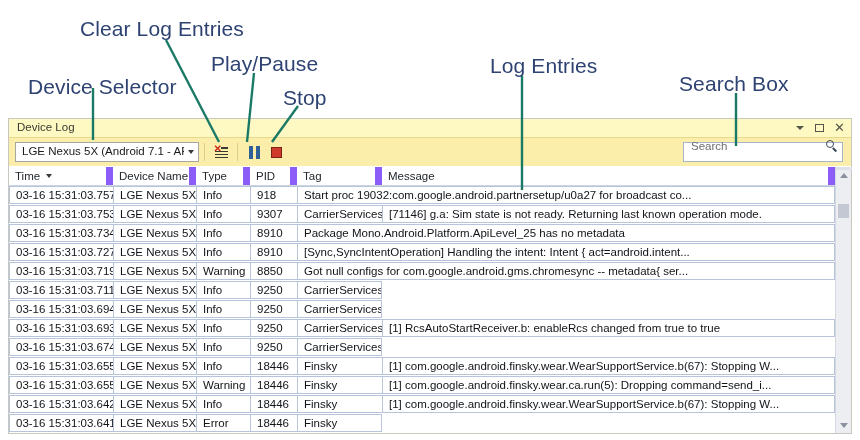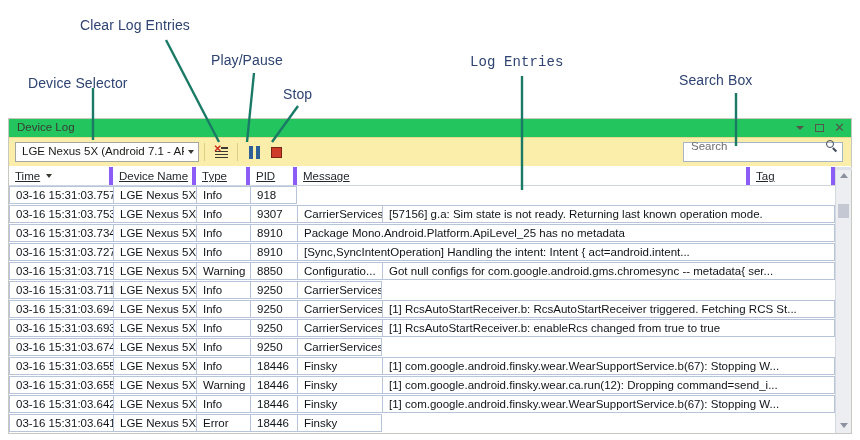--- a/index.html
+++ b/index.html
@@ -21,42 +21,42 @@
     position: absolute;
     left: 0; top: 0;
     width: 860px; height: 440px;
     pointer-events: none;
     z-index: 50;
   }
   .anno-label {
     position: absolute;
     color: #2e4372;
     font-family: "Liberation Sans", sans-serif;
-    font-size: 14px;
+    font-size: 21px;
     font-weight: 400;
     white-space: nowrap;
     letter-spacing: .1px;
   }
 
   
   #device-log-window {
     position: absolute;
     left: 8px;
     top: 118px;
     width: 844px;
     height: 316px;
     background: #ffffff;
     border: 1px solid #c8c8c0;
     box-sizing: border-box;
     z-index: 10;
   }
 
   .window-titlebar {
     height: 19px;
-    background: #22c55e;
+    background: #fef9c3;
     border-bottom: 1px solid #e6d98e;
     display: flex;
     align-items: center;
     padding: 0 4px 0 8px;
     box-sizing: border-box;
     position: relative;
   }
   .window-title {
     font-size: 11.5px;
     color: #3b3b33;
@@ -272,26 +272,25 @@
     border-bottom: 1px solid #cdd5e0;
     font-size: 11.5px;
     color: #23282e;
     align-items: center;
   }
   .gh-cell {
     box-sizing: border-box;
     padding-left: 6px;
     height: 18px;
     line-height: 18px;
-    border-right: 4px solid #8b5cf6;
+    border-right: 7px solid #8b5cf6;
     white-space: nowrap;
     overflow: hidden;
     display: flex;
     align-items: center;
-    text-decoration: underline;
   }
   .sort-caret {
     width: 0; height: 0;
     border-left: 3.5px solid transparent;
     border-right: 3.5px solid transparent;
     border-top: 4px solid #3a3a33;
     margin-left: 6px;
   }
 
   .grid-body {
@@ -390,21 +389,21 @@
   <line x1="522" y1="76" x2="522" y2="190" stroke="#1a7a66" stroke-width="2.4"></line>
 
   <line x1="736" y1="93" x2="736" y2="146" stroke="#1a7a66" stroke-width="2.4"></line>
 </svg>
 
 <div id="annotation-labels">
   <div class="anno-label" style="left:80px;  top:17px;">Clear Log Entries</div>
   <div class="anno-label" style="left:28px;  top:75px;">Device Selector</div>
   <div class="anno-label" style="left:211px; top:52px;">Play/Pause</div>
   <div class="anno-label" style="left:283px; top:86px;">Stop</div>
-  <div class="anno-label" style="left:470px; top:54px;font-family:Liberation Mono, monospace;">Log Entries</div>
+  <div class="anno-label" style="left:490px; top:54px;">Log Entries</div>
   <div class="anno-label" style="left:679px; top:72px;">Search Box</div>
 </div>
 
 <div id="device-log-window">
 
   <div class="window-titlebar">
     <span class="window-title">Device Log</span>
     <div class="window-controls">
       <span class="wc-btn">
         <span class="wc-caret"></span>
@@ -467,79 +466,78 @@
         </div>
         <div class="gh-cell c-device">
           <span>Device Name</span>
         </div>
         <div class="gh-cell c-type">
           <span>Type</span>
         </div>
         <div class="gh-cell c-pid">
           <span>PID</span>
         </div>
+        <div class="gh-cell c-tag">
+          <span>Tag</span>
+        </div>
         <div class="gh-cell c-msg">
           <span>Message</span>
         </div>
-        <div class="gh-cell c-tag">
-          <span>Tag</span>
-        </div>
       </div>
 
       <div class="grid-body" id="grid-body">
           <div class="grid-row">
             <div class="gr-cell c-time">03-16 15:31:03.757</div>
             <div class="gr-cell c-device">LGE Nexus 5X</div>
             <div class="gr-cell c-type">Info</div>
             <div class="gr-cell c-pid">918</div>
+            <div class="gr-cell c-msg">Start proc 19032:com.google.android.partnersetup/u0a27 for broadcast co...</div>
           </div>
           <div class="grid-row">
             <div class="gr-cell c-time">03-16 15:31:03.753</div>
             <div class="gr-cell c-device">LGE Nexus 5X</div>
             <div class="gr-cell c-type">Info</div>
             <div class="gr-cell c-pid">9307</div>
             <div class="gr-cell c-tag">CarrierServices</div>
-            <div class="gr-cell c-msg">[57156] g.a: Sim state is not ready. Returning last known operation mode.</div>
+            <div class="gr-cell c-msg">[71146] g.a: Sim state is not ready. Returning last known operation mode.</div>
           </div>
           <div class="grid-row">
             <div class="gr-cell c-time">03-16 15:31:03.734</div>
             <div class="gr-cell c-device">LGE Nexus 5X</div>
             <div class="gr-cell c-type">Info</div>
             <div class="gr-cell c-pid">8910</div>
             <div class="gr-cell c-msg">Package Mono.Android.Platform.ApiLevel_25 has no metadata</div>
           </div>
           <div class="grid-row">
             <div class="gr-cell c-time">03-16 15:31:03.727</div>
             <div class="gr-cell c-device">LGE Nexus 5X</div>
             <div class="gr-cell c-type">Info</div>
             <div class="gr-cell c-pid">8910</div>
             <div class="gr-cell c-msg">[Sync,SyncIntentOperation] Handling the intent: Intent { act=android.intent...</div>
           </div>
           <div class="grid-row">
             <div class="gr-cell c-time">03-16 15:31:03.719</div>
             <div class="gr-cell c-device">LGE Nexus 5X</div>
             <div class="gr-cell c-type">Warning</div>
             <div class="gr-cell c-pid">8850</div>
-            <div class="gr-cell c-tag">Configuratio...</div>
             <div class="gr-cell c-msg">Got null configs for com.google.android.gms.chromesync -- metadata{ ser...</div>
           </div>
           <div class="grid-row">
             <div class="gr-cell c-time">03-16 15:31:03.711</div>
             <div class="gr-cell c-device">LGE Nexus 5X</div>
             <div class="gr-cell c-type">Info</div>
             <div class="gr-cell c-pid">9250</div>
             <div class="gr-cell c-tag">CarrierServices</div>
           </div>
           <div class="grid-row">
             <div class="gr-cell c-time">03-16 15:31:03.694</div>
             <div class="gr-cell c-device">LGE Nexus 5X</div>
             <div class="gr-cell c-type">Info</div>
             <div class="gr-cell c-pid">9250</div>
             <div class="gr-cell c-tag">CarrierServices</div>
-            <div class="gr-cell c-msg">[1] RcsAutoStartReceiver.b: RcsAutoStartReceiver triggered. Fetching RCS St...</div>
           </div>
           <div class="grid-row">
             <div class="gr-cell c-time">03-16 15:31:03.693</div>
             <div class="gr-cell c-device">LGE Nexus 5X</div>
             <div class="gr-cell c-type">Info</div>
             <div class="gr-cell c-pid">9250</div>
             <div class="gr-cell c-tag">CarrierServices</div>
             <div class="gr-cell c-msg">[1] RcsAutoStartReceiver.b: enableRcs changed from true to true</div>
           </div>
           <div class="grid-row">
@@ -556,21 +554,21 @@
             <div class="gr-cell c-pid">18446</div>
             <div class="gr-cell c-tag">Finsky</div>
             <div class="gr-cell c-msg">[1] com.google.android.finsky.wear.WearSupportService.b(67): Stopping W...</div>
           </div>
           <div class="grid-row">
             <div class="gr-cell c-time">03-16 15:31:03.655</div>
             <div class="gr-cell c-device">LGE Nexus 5X</div>
             <div class="gr-cell c-type">Warning</div>
             <div class="gr-cell c-pid">18446</div>
             <div class="gr-cell c-tag">Finsky</div>
-            <div class="gr-cell c-msg">[1] com.google.android.finsky.wear.ca.run(12): Dropping command=send_i...</div>
+            <div class="gr-cell c-msg">[1] com.google.android.finsky.wear.ca.run(5): Dropping command=send_i...</div>
           </div>
           <div class="grid-row">
             <div class="gr-cell c-time">03-16 15:31:03.642</div>
             <div class="gr-cell c-device">LGE Nexus 5X</div>
             <div class="gr-cell c-type">Info</div>
             <div class="gr-cell c-pid">18446</div>
             <div class="gr-cell c-tag">Finsky</div>
             <div class="gr-cell c-msg">[1] com.google.android.finsky.wear.WearSupportService.b(67): Stopping W...</div>
           </div>
           <div class="grid-row">

